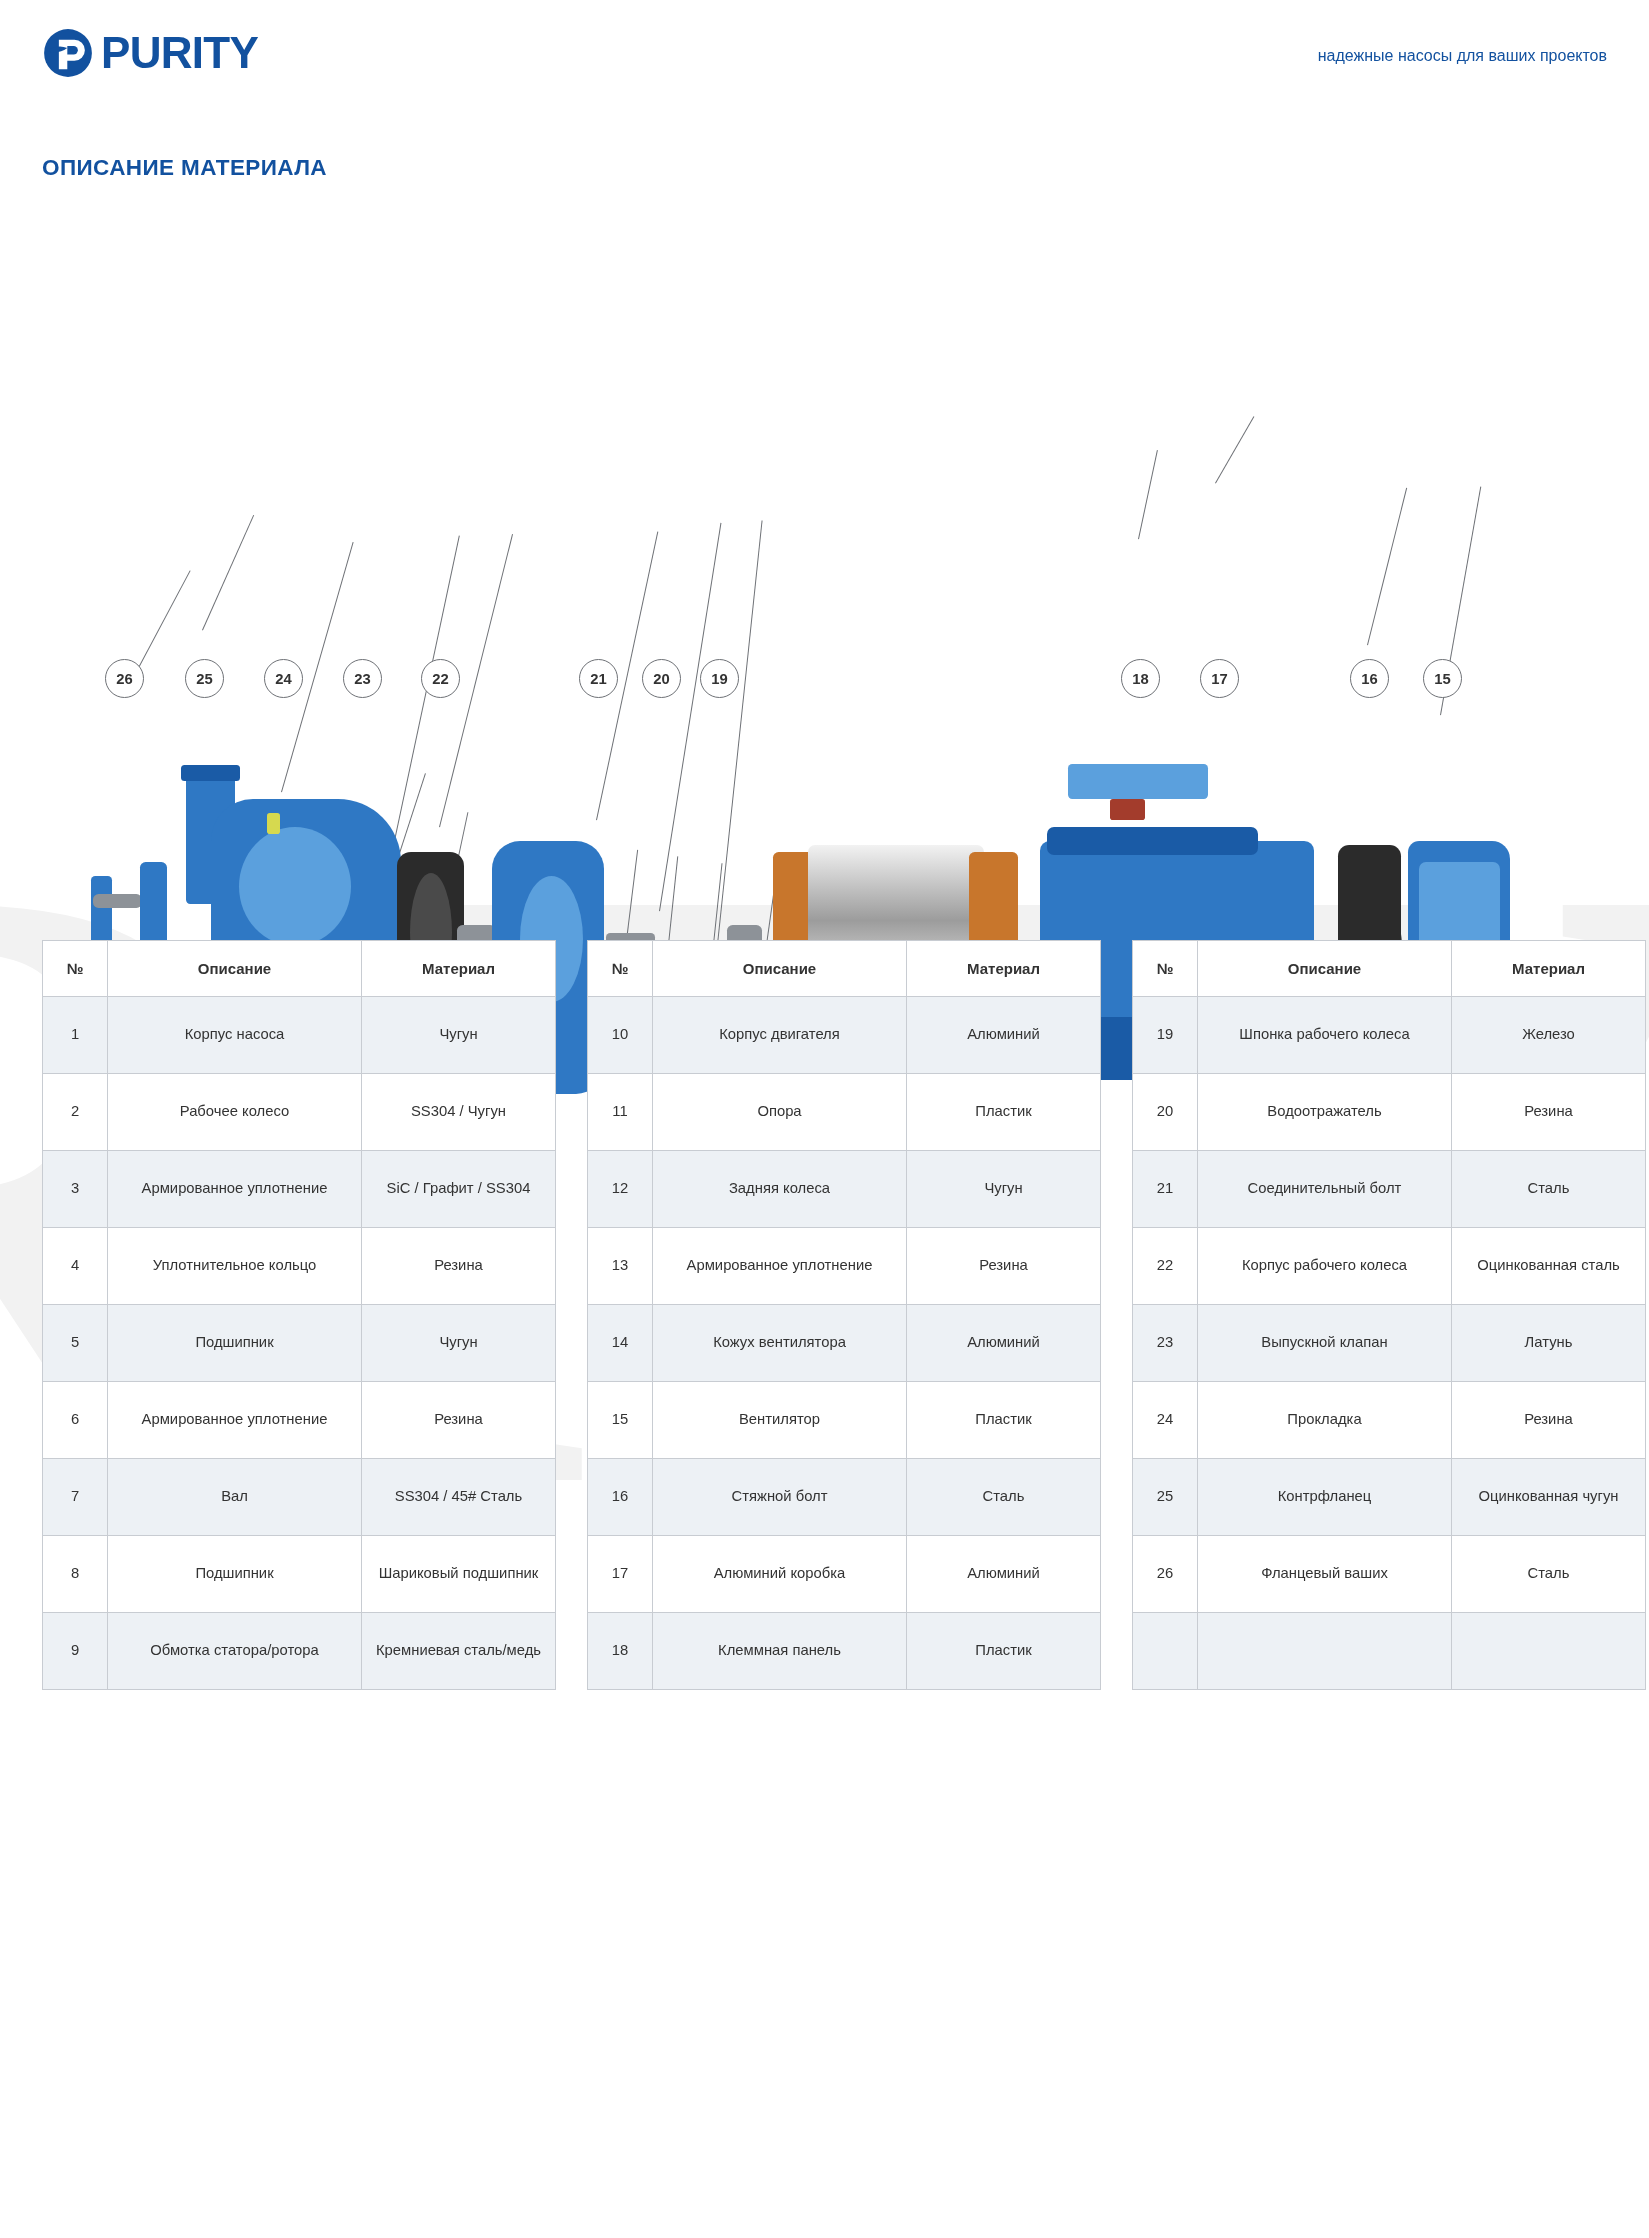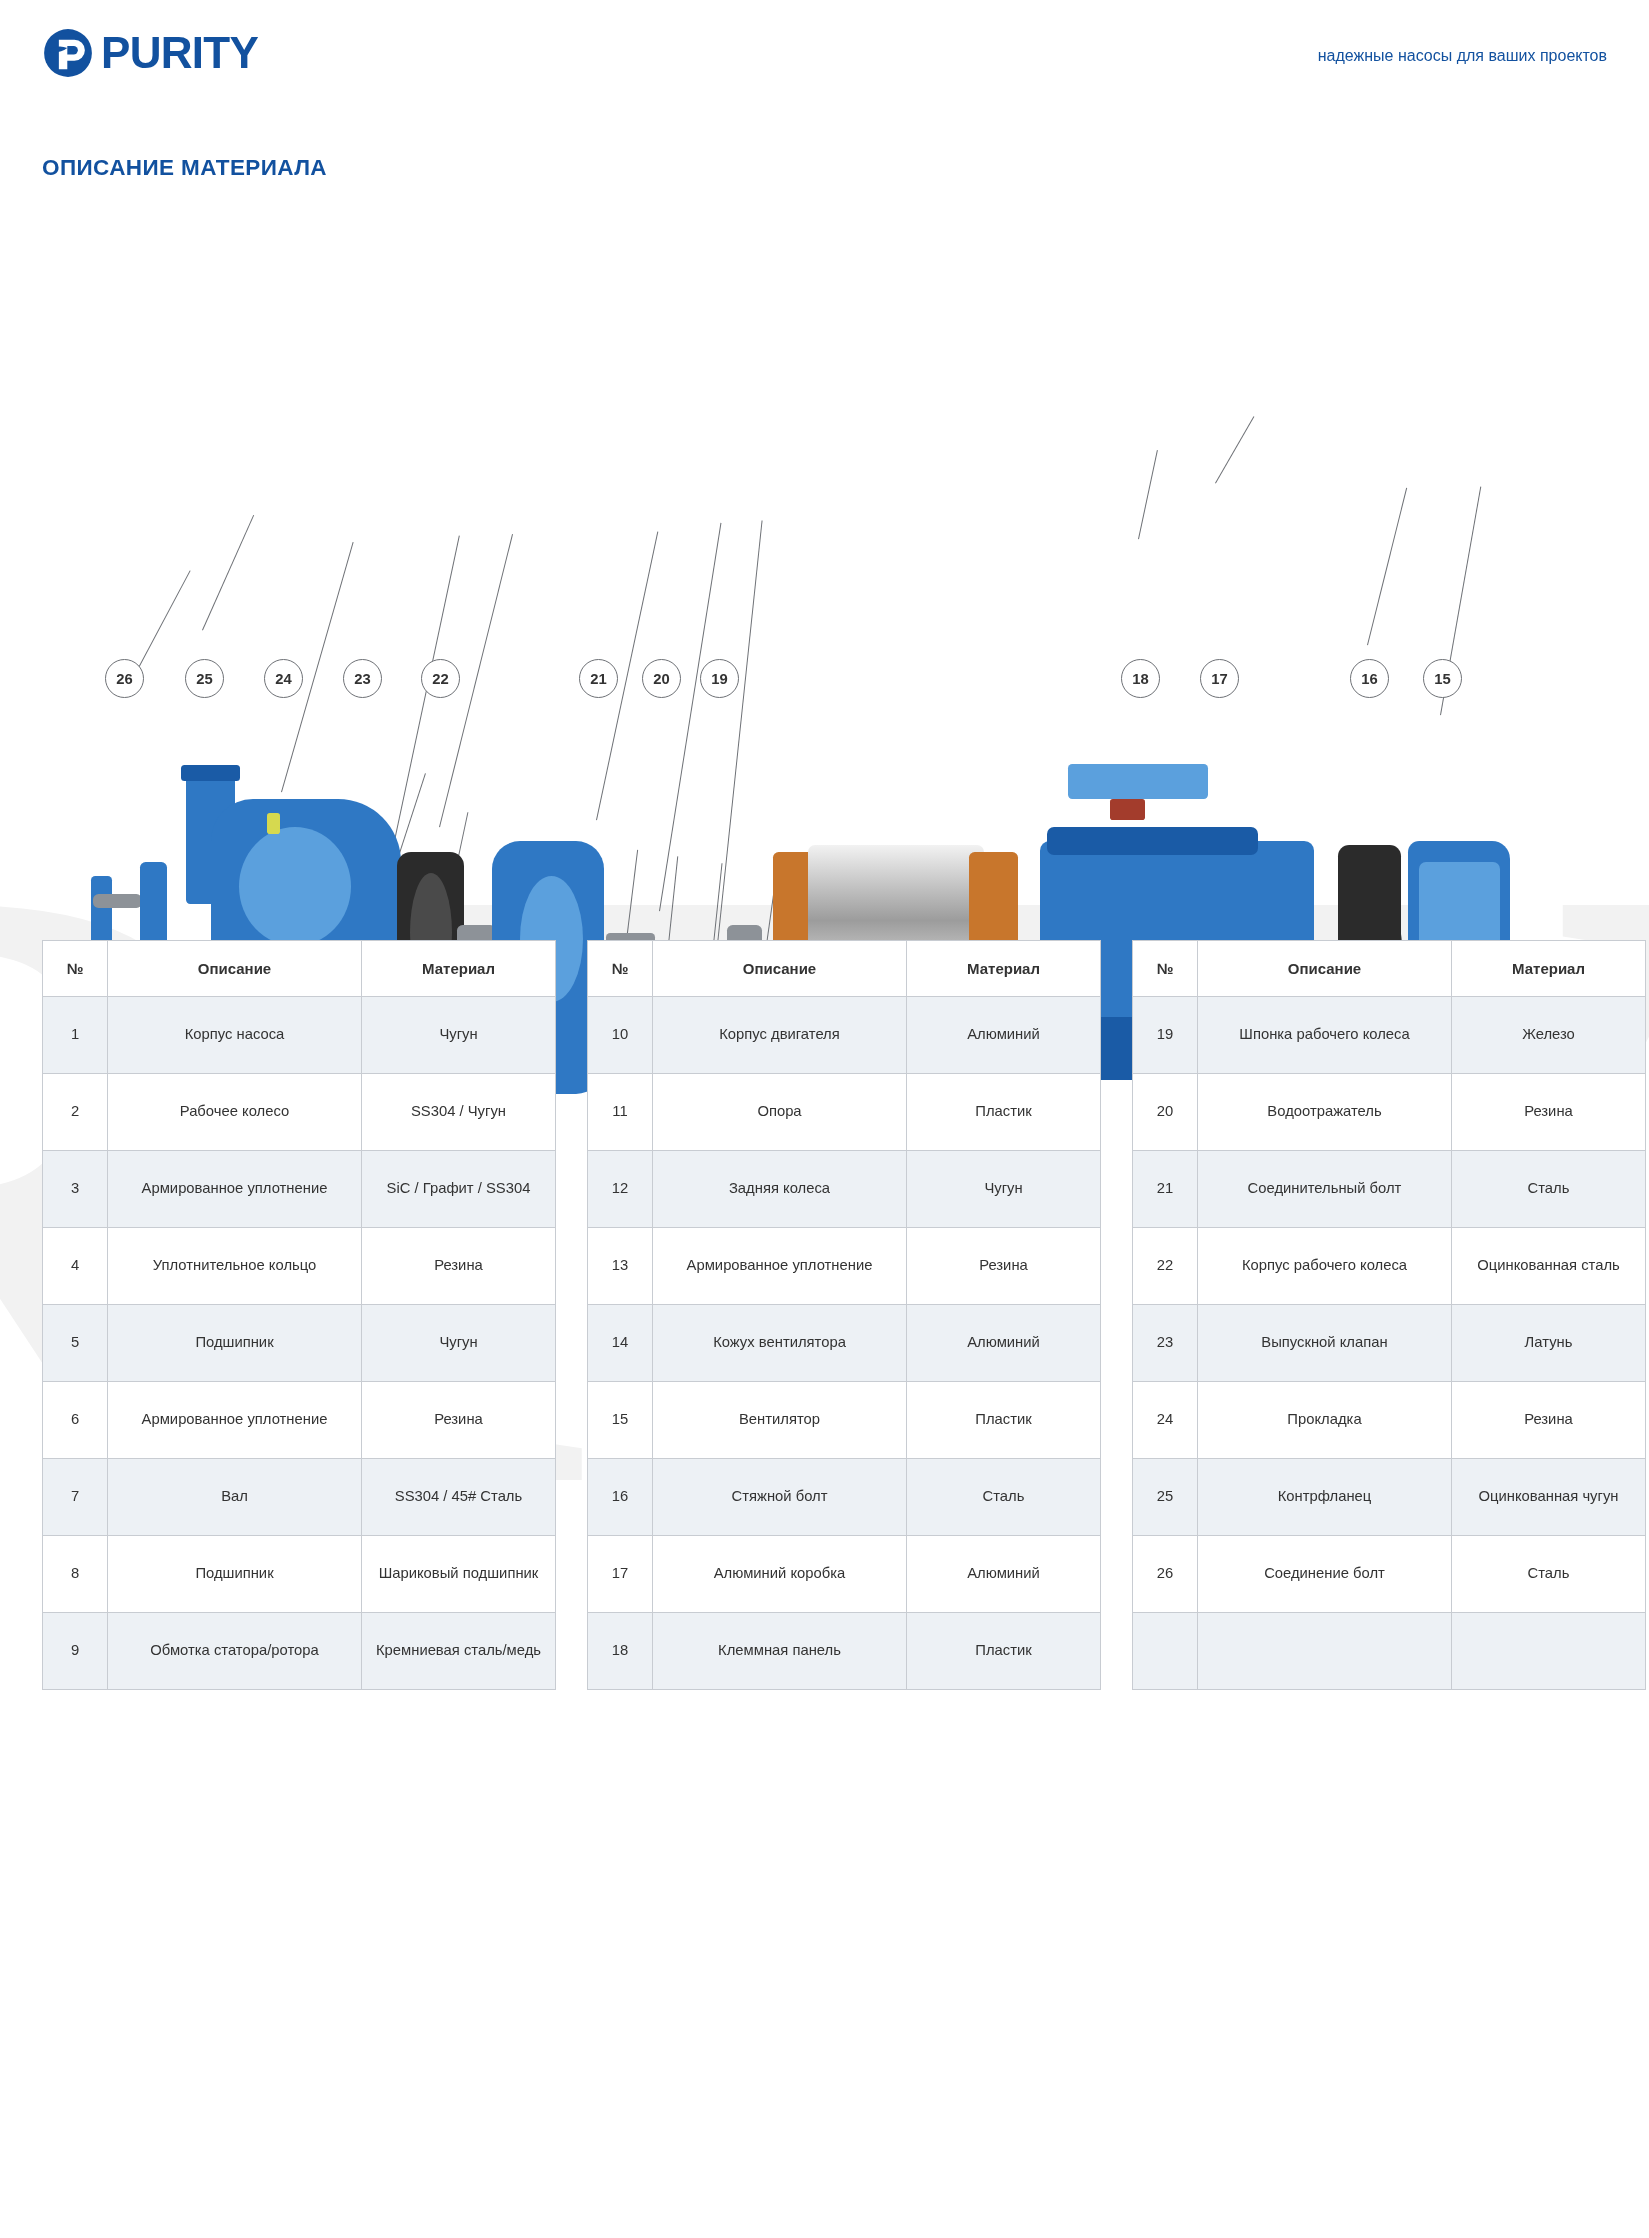--- a/index.html
+++ b/index.html
@@ -439,21 +439,21 @@
             <td>Прокладка</td>
             <td>Резина</td>
           </tr>
         <tr>
             <td>25</td>
             <td>Контрфланец</td>
             <td>Оцинкованная чугун</td>
           </tr>
         <tr>
             <td>26</td>
-            <td>Соединение болт</td>
+            <td>Фланцевый ваших</td>
             <td>Сталь</td>
           </tr>
         <tr>
             <td class="empty"></td>
             <td class="empty"></td>
             <td class="empty"></td>
           </tr>
       </tbody>
     </table>
 

